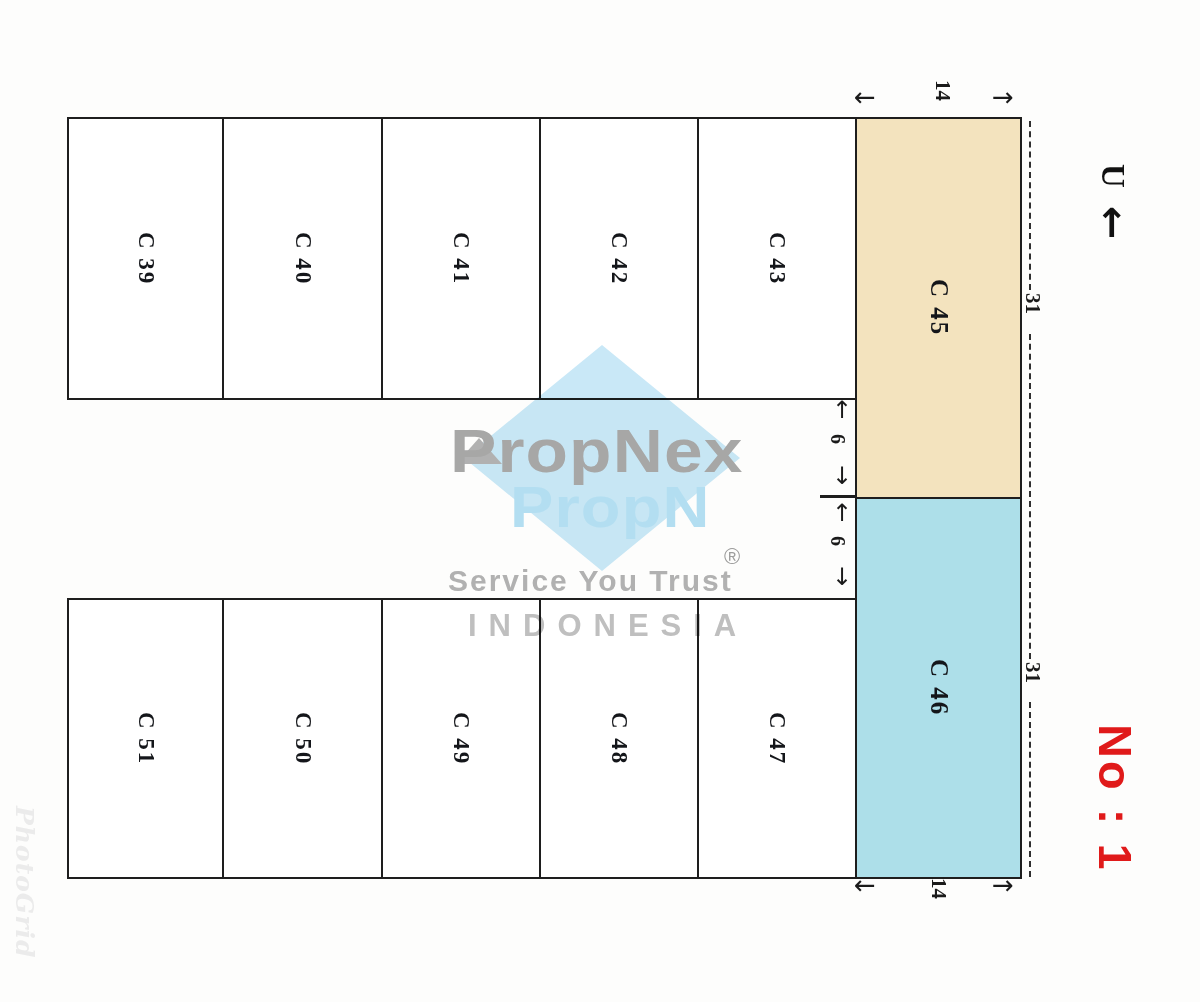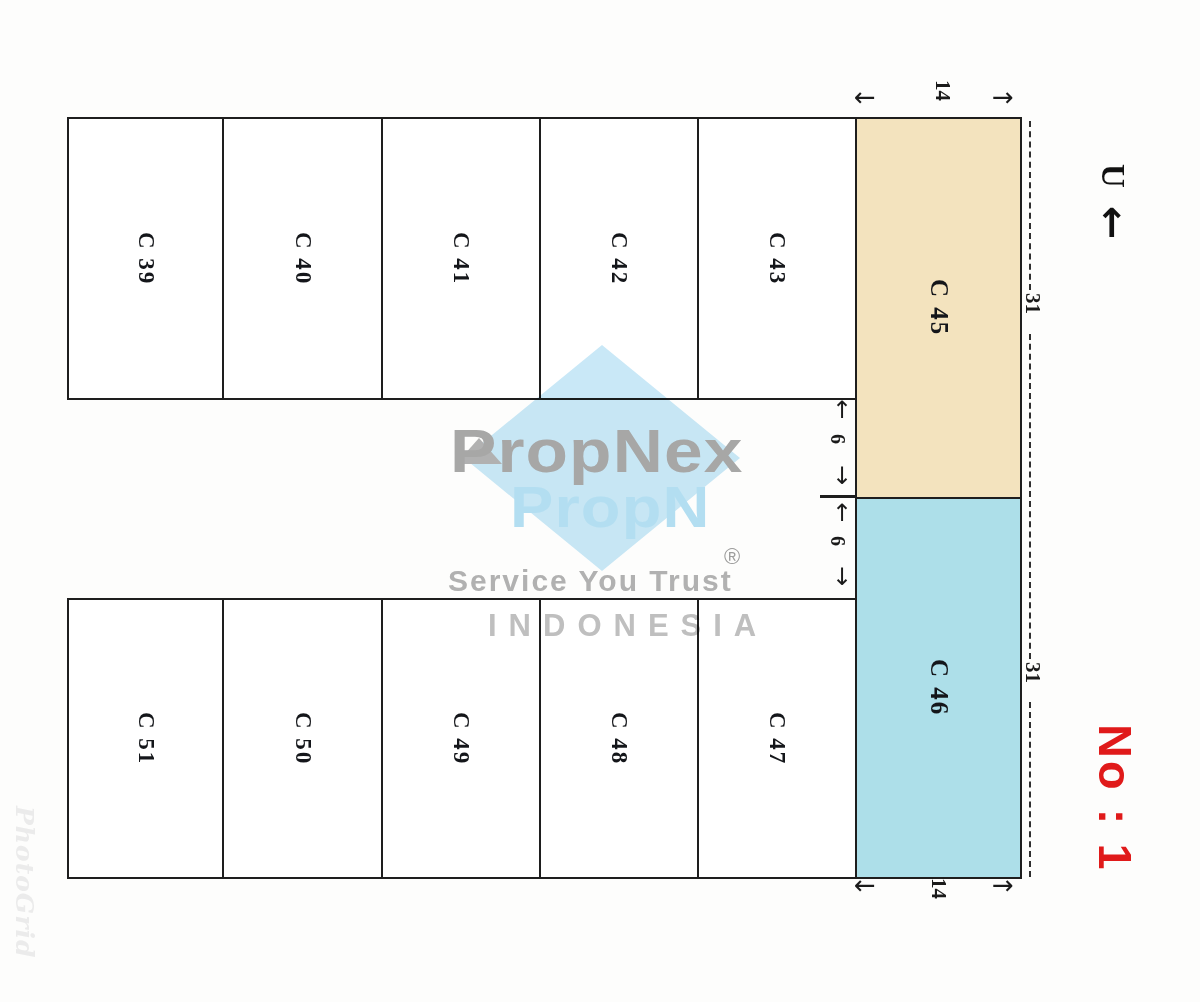--- a/index.html
+++ b/index.html
@@ -73,21 +73,21 @@
   .wm-reg{
     position:absolute;left:724px;top:546px;font-family:"Liberation Sans",sans-serif;
     font-size:22px;color:#9e9e9e;line-height:1;
   }
   .wm-tagline{
     position:absolute;left:448px;top:566px;font-family:"Liberation Sans",sans-serif;
     font-weight:bold;font-size:30px;color:#b3b3b3;letter-spacing:2px;line-height:1;
   }
   .wm-country{
     position:absolute;left:468px;top:610px;font-family:"Liberation Sans",sans-serif;
-    font-weight:bold;font-size:31px;color:#bfbfbf;letter-spacing:12px;line-height:1;margin-left:20px;
+    font-weight:bold;font-size:31px;color:#bfbfbf;letter-spacing:12px;line-height:1;
   }
   
   .photogrid{
     position:absolute;left:12px;top:806px;writing-mode:vertical-rl;
     font-family:"DejaVu Serif",serif;font-style:italic;font-weight:bold;
     font-size:25px;color:#ebebeb;z-index:1;letter-spacing:1px;line-height:1;
   }
 </style>
 </head>
 <body>

